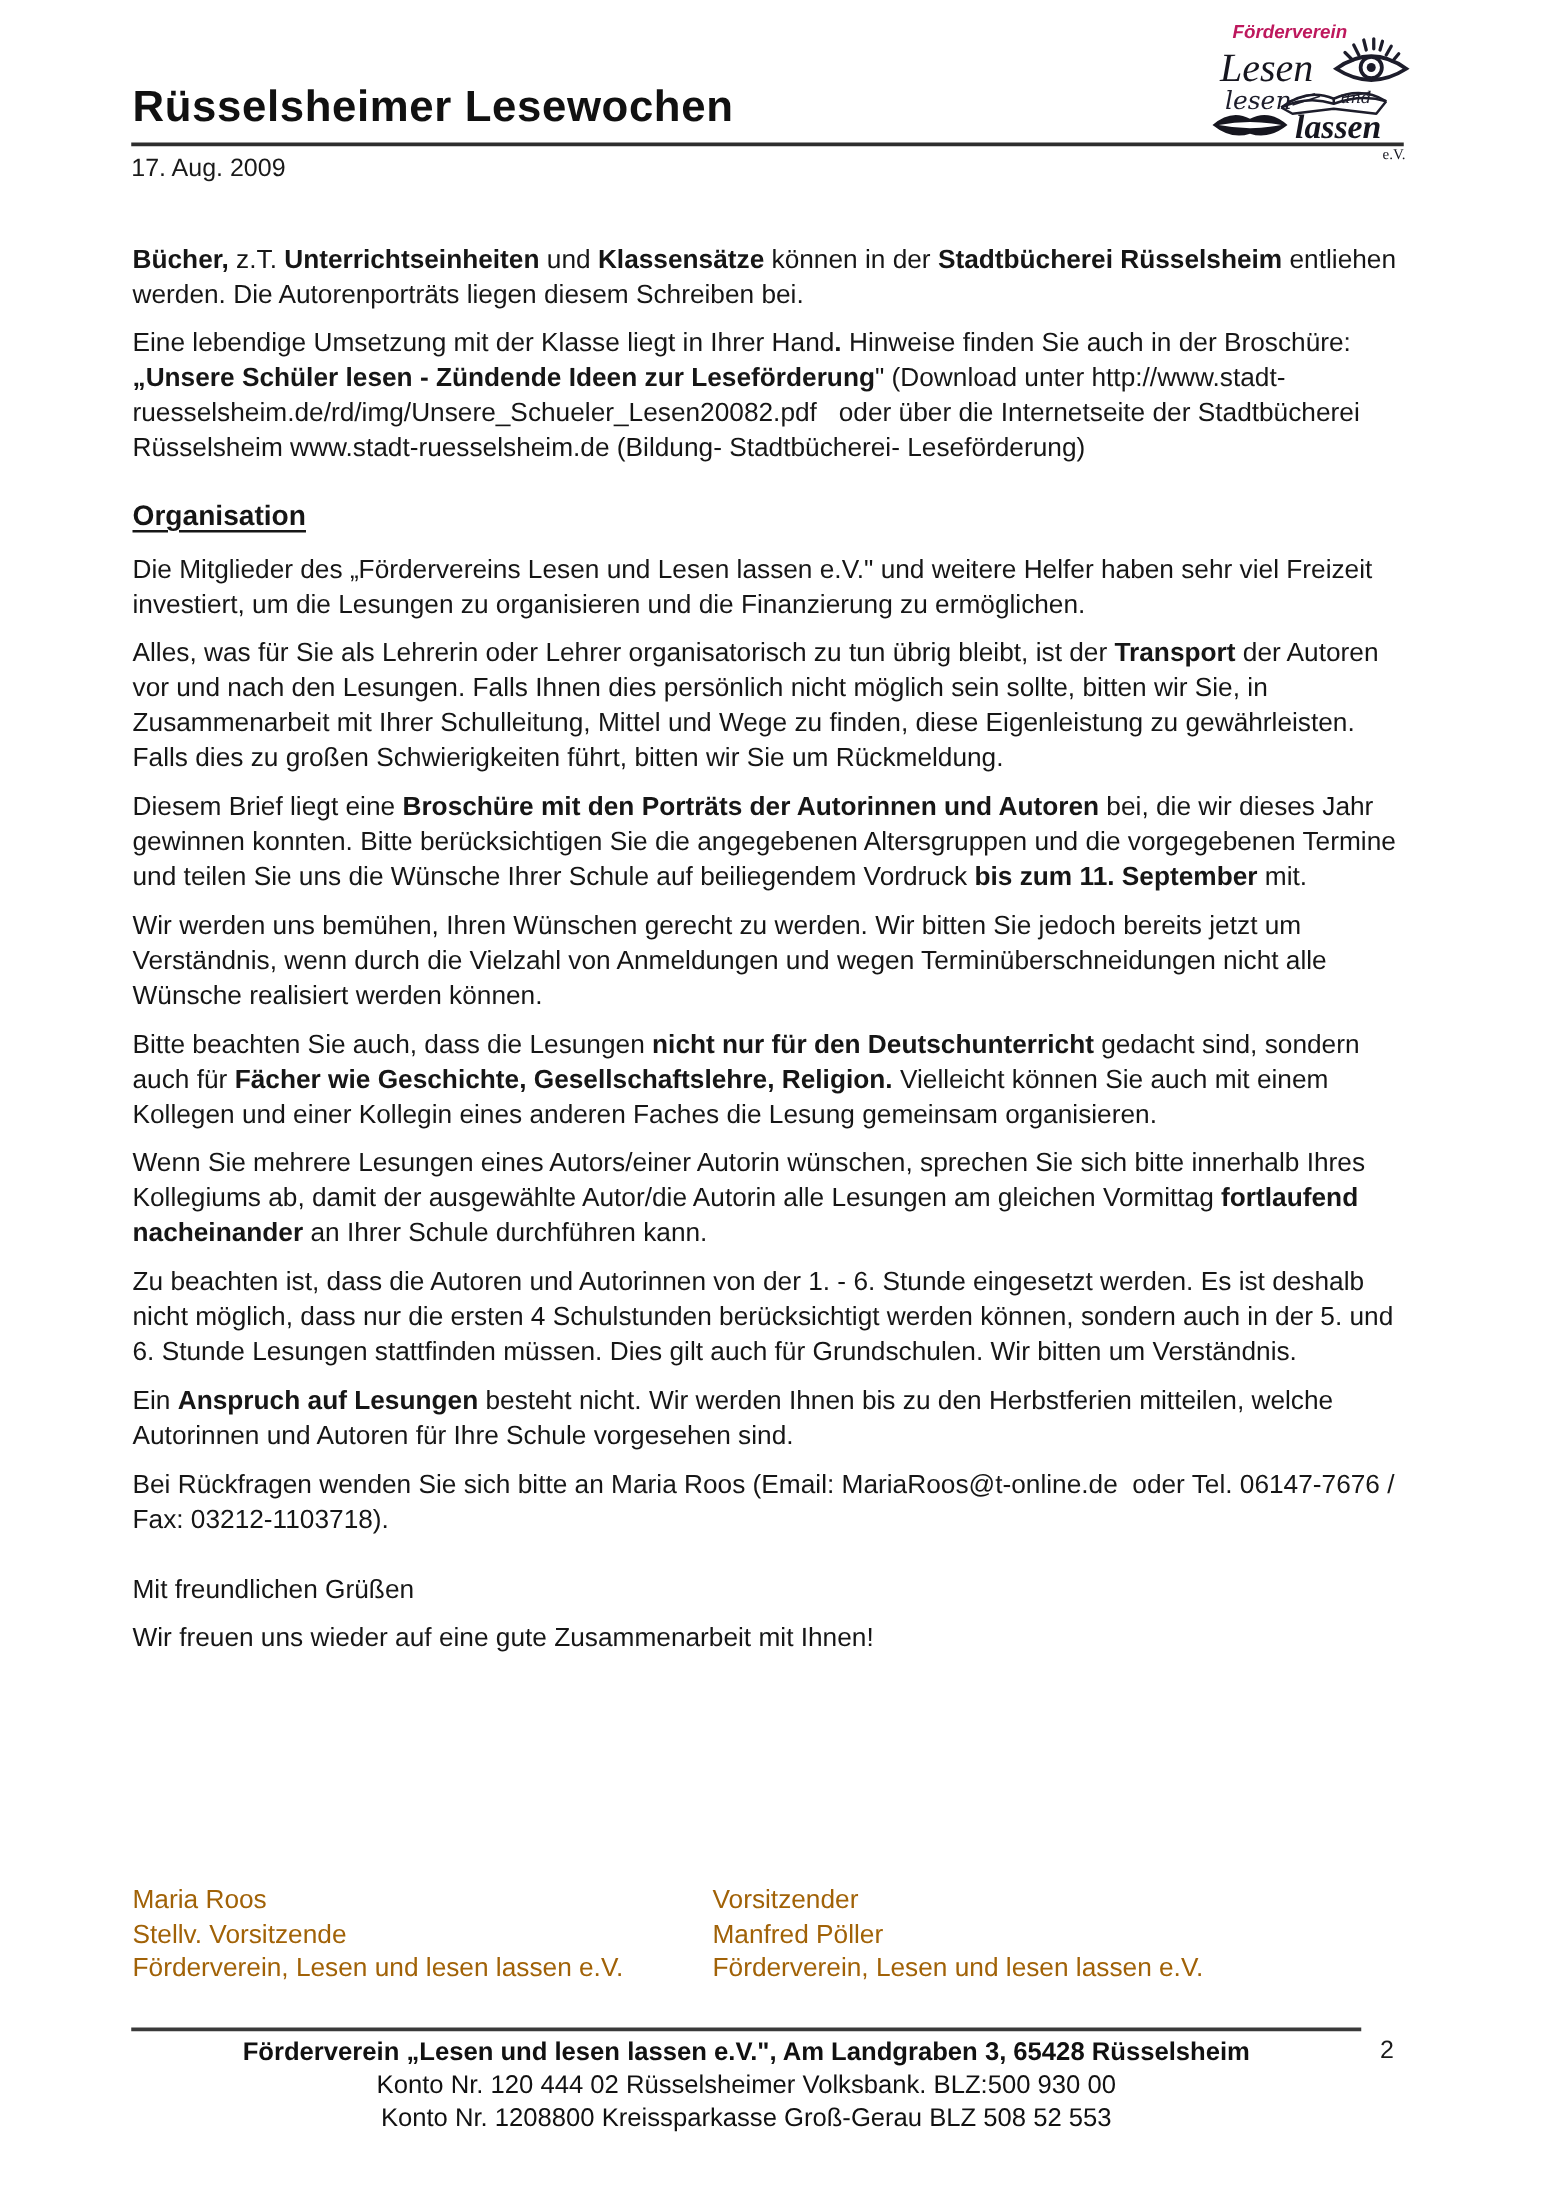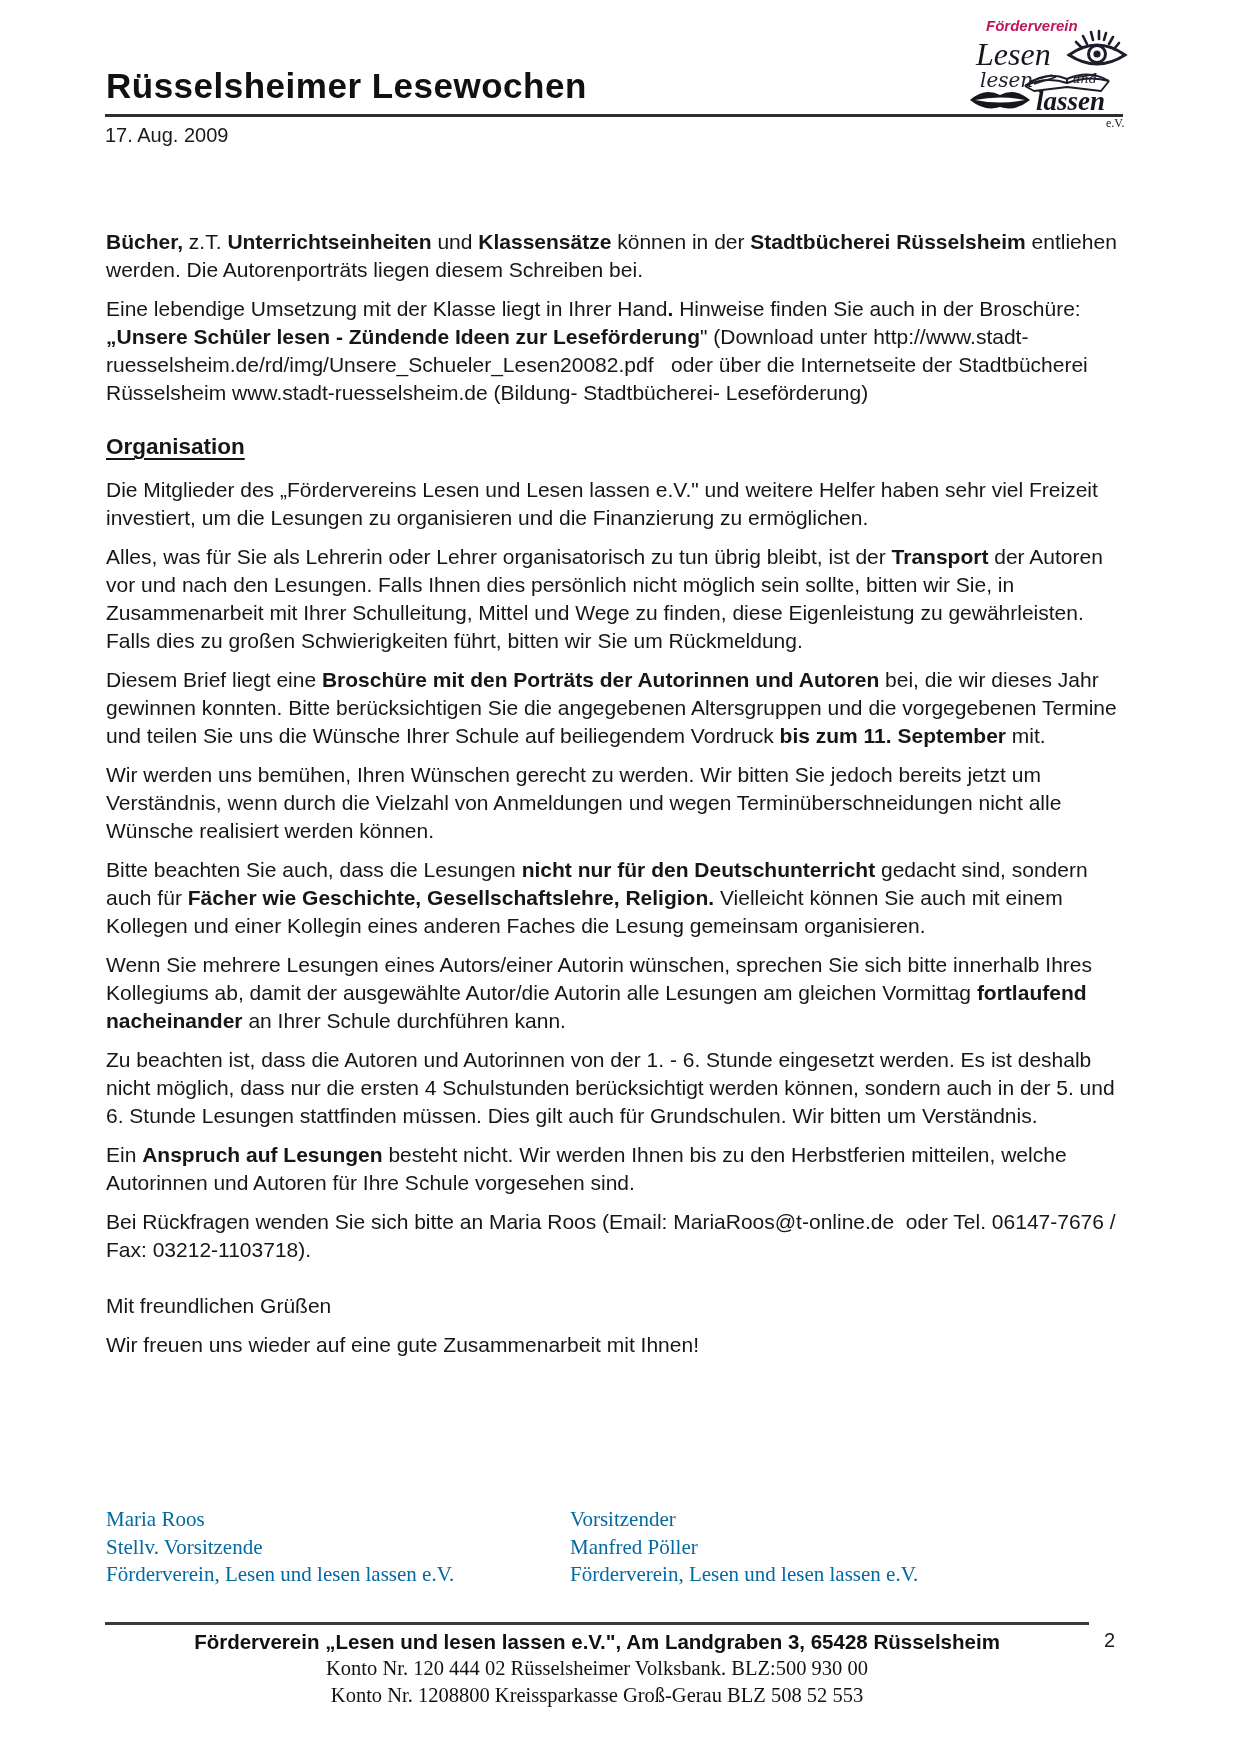--- a/index.html
+++ b/index.html
@@ -48,42 +48,42 @@
     font-family:"Liberation Serif",serif;font-style:italic;font-weight:bold;
     font-size:27px;color:#16161f;
   }
   .logo-ev{
     position:absolute;left:140px;top:103px;
     font-family:"Liberation Serif",serif;font-size:12px;color:#16161f;
   }
   
   .letter-body{
     position:absolute;left:106px;top:194px;width:1026px;
-    font-size:21px;line-height:28px;color:#161616;margin-top:34px;
+    font-size:21px;line-height:28px;color:#161616;
   }
   .letter-body p{margin:0 0 11px 0;}
   .letter-body p.space-before{margin-top:28px;}
   .b{font-weight:bold;}
   .heading{
     margin:26px 0 15px 0;font-size:22.5px;font-weight:bold;
     text-decoration:underline;text-decoration-thickness:2px;text-underline-offset:4px;
   }
   
   .signature{
     position:absolute;left:106px;top:1506px;width:1026px;display:flex;
-    font-size:21px;line-height:27.5px;color:#0369a1;font-family:Liberation Serif, serif;
+    font-size:21px;line-height:27.5px;color:#a16207;
   }
   .sig-col-left{width:464px;}
   .sig-col-right{flex:1;}
   
   .footer{position:absolute;left:105px;top:1622px;width:984px;text-align:center;}
   .footer-rule{border:0;border-top:3px solid #3a3a3a;margin:0 0 4px 0;}
   .footer-line1{font-weight:bold;font-size:20.5px;line-height:26px;color:#111;}
   .footer-bank{
-    font-family:Liberation Serif, serif;font-size:20.5px;line-height:26.5px;color:#111;
+    font-family:Liberation Sans, sans-serif;font-size:20.5px;line-height:26.5px;color:#111;
   }
   .page-number{
     position:absolute;left:1104px;top:1629px;font-size:20px;color:#1a1a1a;
   }
   svg .ink{stroke:#1d1d2b;fill:none;}
 </style>
 </head>
 <body>
 
 <div class="page">

